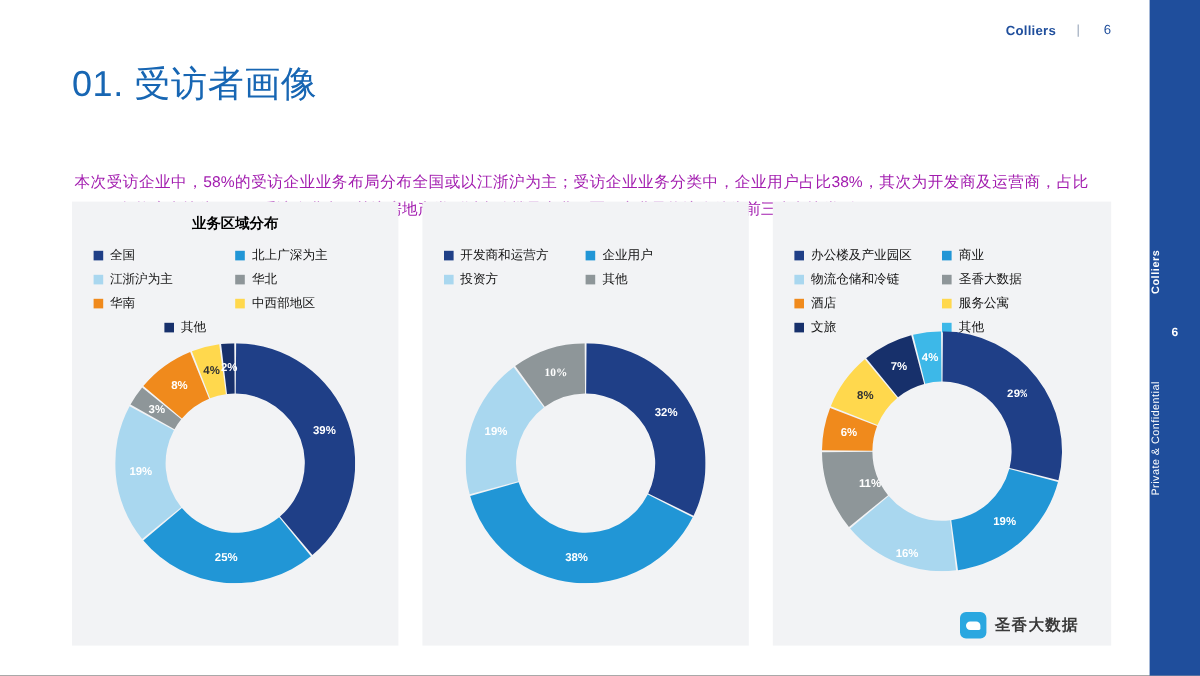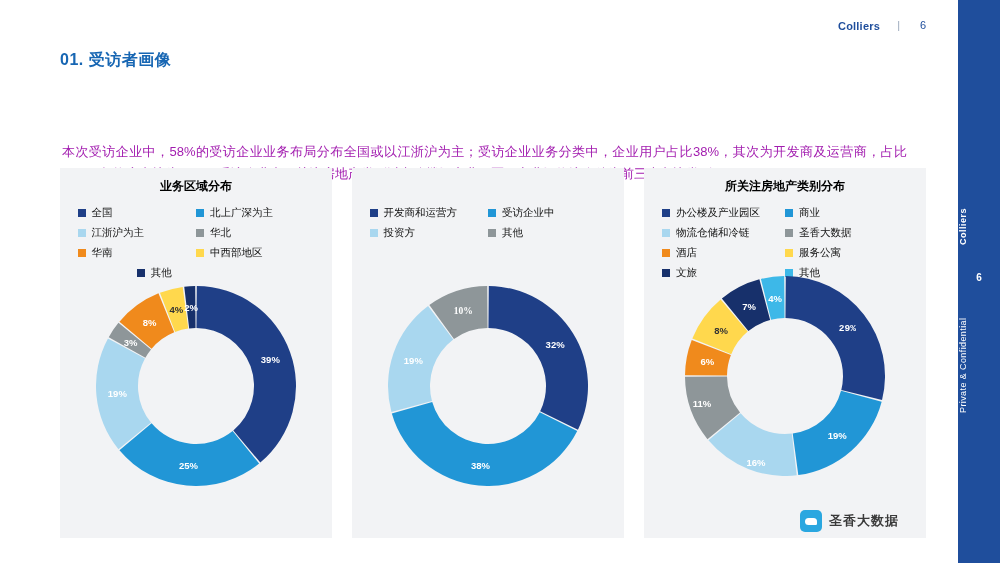--- a/index.html
+++ b/index.html
@@ -86,22 +86,22 @@
     position: absolute;
     right: 74px;
     top: 19px;
     font-size: 11px;
     color: #1f4e9c;
   }
   .title {
     position: absolute;
     left: 60px;
     top: 50px;
-    font-size: 16px;
-    font-weight: bold;
+    font-size: 30px;
+    font-weight: normal;
     color: #1766b3;
     letter-spacing: .5px;
   }
   .body-text {
     position: absolute;
     left: 62px;
     top: 93px;
     width: 845px;
     font-size: 13px;
     line-height: 22px;
@@ -262,21 +262,21 @@
   </div>
 
   <div class="panel p2">
     <div class="legend two-col">
         <div class="lg-item">
           <span class="lg-swatch" style="background: rgb(31, 63, 135);"></span>
           <span>开发商和运营方</span>
         </div>
         <div class="lg-item">
           <span class="lg-swatch" style="background: rgb(33, 150, 214);"></span>
-          <span>受访企业中</span>
+          <span>企业用户</span>
         </div>
         <div class="lg-item">
           <span class="lg-swatch" style="background: rgb(169, 215, 239);"></span>
           <span>投资方</span>
         </div>
         <div class="lg-item">
           <span class="lg-swatch" style="background: rgb(142, 150, 153);"></span>
           <span>其他</span>
         </div>
       </div>
@@ -288,21 +288,20 @@
           <path d="M 41.34348704135904 19.00979387893382 A 100 100 0 0 1 99.2146099111289 0.0030842355210296546 L 99.54447374845476 42.001788856602204 A 57.99999999999999 57.99999999999999 0 0 0 65.97922248398825 53.025680449781625 Z" fill="#8e9699"></path>
         </svg>
         <div class="pct" style="left: 203.128px; top: 58.3492px; color: rgb(255, 255, 255);">32%</div>
         <div class="pct" style="left: 128.491px; top: 178.642px; color: rgb(255, 255, 255);">38%</div>
         <div class="pct" style="left: 61.3449px; top: 74.1616px; color: rgb(255, 255, 255);">19%</div>
         <div class="pct" style="left: 111.349px; top: 24.9444px; color: rgb(255, 255, 255); font-family: Liberation Serif, serif;">10%</div>
       </div>
   </div>
 
   <div class="panel p3">
-    <div class="panel-title">所关注房地产类别分布</div>
     <div class="legend two-col">
         <div class="lg-item">
           <span class="lg-swatch" style="background: rgb(31, 63, 135);"></span>
           <span>办公楼及产业园区</span>
         </div>
         <div class="lg-item">
           <span class="lg-swatch" style="background: rgb(33, 150, 214);"></span>
           <span>商业</span>
         </div>
         <div class="lg-item">
@@ -337,21 +336,21 @@
           <path d="M 111.75373974578378 199.30684569549263 A 100 100 0 0 1 23.451678650691164 164.34558647337786 L 55.60197361740088 137.32044015455915 A 57.99999999999999 57.99999999999999 0 0 0 106.81716905255459 157.5979705033857 Z" fill="#a9d7ef"></path>
           <path d="M 22.45042568277657 163.1352795449378 A 100 100 0 0 1 0.0030842355210296546 100.7853900888711 L 42.001788856602204 100.45552625154524 A 57.99999999999999 57.99999999999999 0 0 0 55.02124689601041 136.6184621360639 Z" fill="#8e9699"></path>
           <path d="M 0.0030842355210296546 99.21460991112889 A 100 100 0 0 1 6.736097685690595 63.91891735123582 L 45.90693665770055 79.07297206371678 A 57.99999999999999 57.99999999999999 0 0 0 42.001788856602204 99.54447374845475 Z" fill="#f08a1c"></path>
           <path d="M 7.314340435987916 62.458442877471704 A 100 100 0 0 1 35.65441352662208 23.451678650691193 L 62.679559845440814 55.6019736174009 A 57.99999999999999 57.99999999999999 0 0 0 46.242317452873 78.22589686893359 Z" fill="#ffd84d"></path>
           <path d="M 36.864720455062205 22.45042568277657 A 100 100 0 0 1 74.37106268670041 3.3399897983092472 L 85.13521635828624 43.93719408301937 A 57.99999999999999 57.99999999999999 0 0 0 63.38153786393608 55.02124689601042 Z" fill="#17306b"></path>
           <path d="M 75.89249391669613 2.949352653145752 A 100 100 0 0 1 99.2146099111289 0.0030842355210296546 L 99.54447374845476 42.001788856602204 A 57.99999999999999 57.99999999999999 0 0 0 86.01764647168375 43.71062453882455 Z" fill="#3db8e8"></path>
         </svg>
         <div class="pct" style="left: 203.422px; top: 51.5803px; color: rgb(255, 255, 255); font-family: Liberation Mono, monospace;">29%</div>
         <div class="pct" style="left: 193.244px; top: 159.259px; color: rgb(255, 255, 255);">19%</div>
         <div class="pct" style="left: 111.918px; top: 186px; color: rgb(255, 255, 255);">16%</div>
-        <div class="pct" style="left: 58px; top: 126.76px; color: rgb(255, 255, 255); text-align: center;">11%</div>
+        <div class="pct" style="left: 81px; top: 126.76px; color: rgb(255, 255, 255); text-align: center;">11%</div>
         <div class="pct" style="left: 63.3993px; top: 85.1969px; color: rgb(255, 255, 255);">6%</div>
         <div class="pct" style="left: 77.0877px; top: 53.565px; color: rgb(51, 51, 51);">8%</div>
         <div class="pct" style="left: 105.135px; top: 29.6105px; color: rgb(255, 255, 255);">7%</div>
         <div class="pct" style="left: 131.099px; top: 21.6229px; color: rgb(255, 255, 255);">4%</div>
       </div>
   </div>
 
   <div class="watermark">
     <div class="wm-icon"></div>
     <div class="wm-text">圣香大数据</div>

